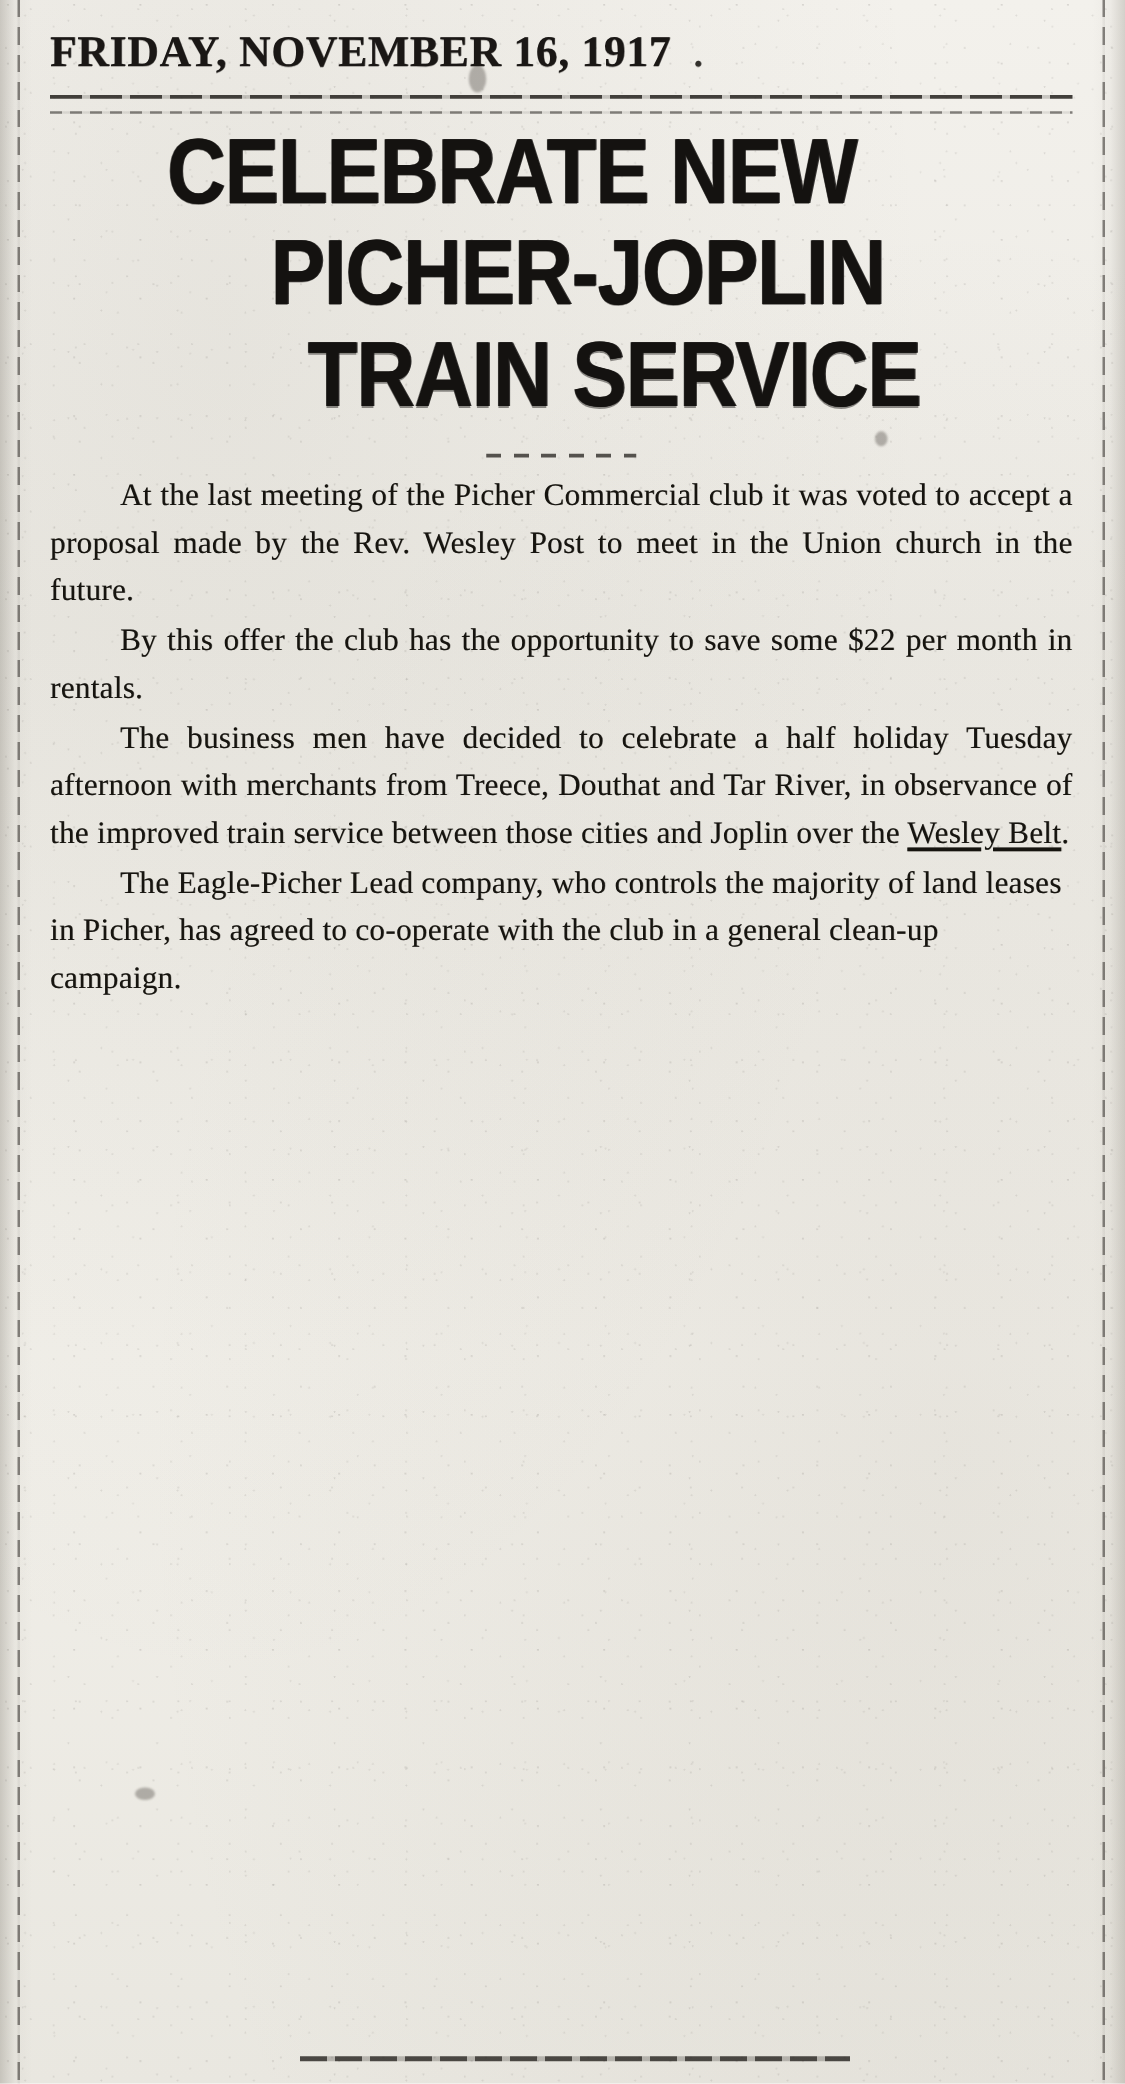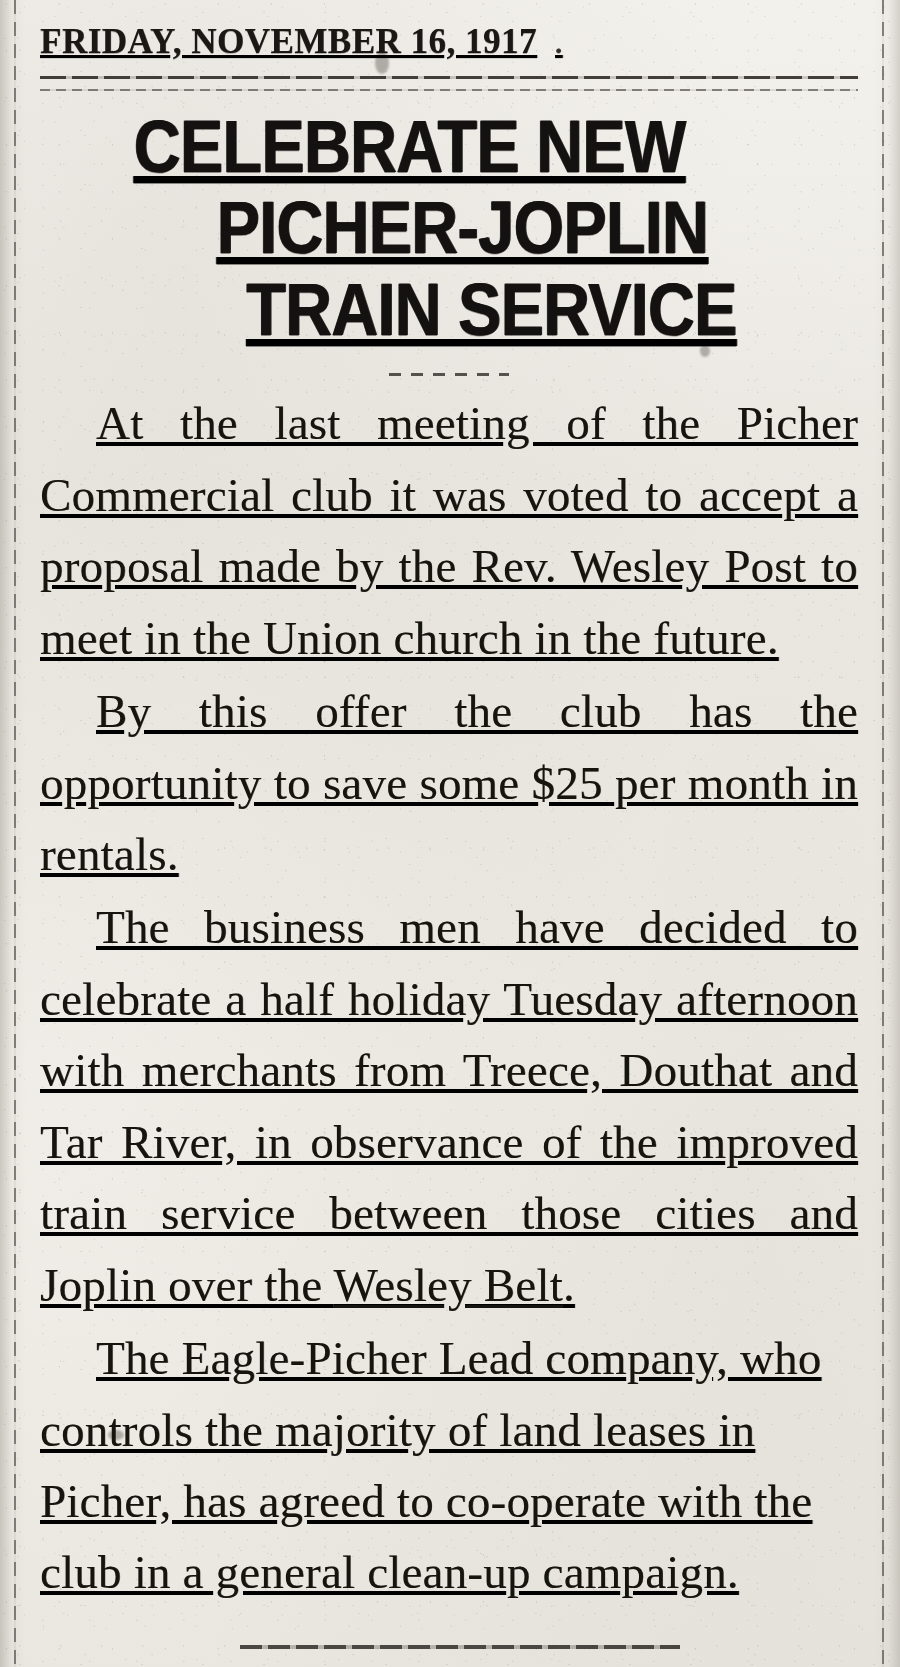--- a/index.html
+++ b/index.html
@@ -17,21 +17,20 @@
   
   .clipping {
     position: relative;
     width: 900px;
     height: 1667px;
     background:
       radial-gradient(ellipse at 20% 15%, rgba(150,145,130,0.10) 0%, rgba(255,255,255,0) 55%),
       radial-gradient(ellipse at 85% 70%, rgba(160,152,138,0.12) 0%, rgba(255,255,255,0) 60%),
       linear-gradient(180deg, #f3f1ec 0%, #eceae4 30%, #f1efe9 65%, #e9e7e0 100%);
     box-sizing: border-box;
-    text-decoration: underline;
   }
 
   
   .grain {
     position: absolute;
     inset: 0;
     pointer-events: none;
     opacity: 0.55;
     background-image:
       radial-gradient(circle at 12% 8%, rgba(60,55,50,0.25) 0.6px, transparent 1px),
@@ -113,21 +112,21 @@
     margin-top: 10px;
     background: repeating-linear-gradient(
       90deg,
       rgba(35,32,28,0.55) 0px, rgba(35,32,28,0.55) 10px,
       rgba(35,32,28,0.10) 10px, rgba(35,32,28,0.10) 16px
     );
   }
 
   
   .headline {
-    margin-top: 18px;
+    margin-top: 8px;
     text-align: center;
   }
   .headline-line {
     font-family: "Liberation Sans", sans-serif;
     font-weight: bold;
     color: #141210;
     font-size: 74px;
     line-height: 1.02;
     letter-spacing: -1px;
     transform: scaleX(0.88);
@@ -152,21 +151,21 @@
       90deg,
       rgba(35,32,28,0.75) 0px, rgba(35,32,28,0.75) 12px,
       rgba(255,255,255,0) 12px, rgba(255,255,255,0) 22px
     );
   }
 
   
   .body {
     margin-top: 12px;
     font-family: "Liberation Serif", serif;
-    font-size: 47px;
+    font-size: 25px;
     line-height: 1.52;
     color: #16140f;
     text-align: justify;
     text-justify: inter-word;
     letter-spacing: 0.2px;
   }
   .body p {
     margin: 0 0 2px 0;
     text-indent: 56px;
     text-shadow: 0.4px 0 0 rgba(22,20,15,0.45);
@@ -228,21 +227,21 @@
     <div class="headline">
       <div class="headline-line l1">CELEBRATE NEW</div>
       <div class="headline-line l2">PICHER-JOPLIN</div>
       <div class="headline-line l3">TRAIN SERVICE</div>
     </div>
 
     <div class="dash-sep"></div>
 
     <div class="body">
       <p>At the last meeting of the Picher Commercial club it was voted to accept a proposal made by the Rev. Wesley Post to meet in the Union church in the future.</p>
-      <p>By this offer the club has the opportunity to save some $25 per month in rentals.</p>
+      <p>By this offer the club has the opportunity to save some $22 per month in rentals.</p>
       <p><span>The business men have decided to celebrate a half holiday Tuesday afternoon with merchants from Treece, Douthat and Tar River, in observance of the improved train service between those cities and Joplin over the </span><span class="underlined">Wesley Belt</span><span>.</span></p>
       <p>The Eagle-Picher Lead company, who controls the majority of land leases in Picher, has agreed to co-operate with the club in a general clean-up campaign.</p>
     </div>
 
   </div>
 
   <div class="bottom-rule"></div>
 </div>
 
 </body></html>

